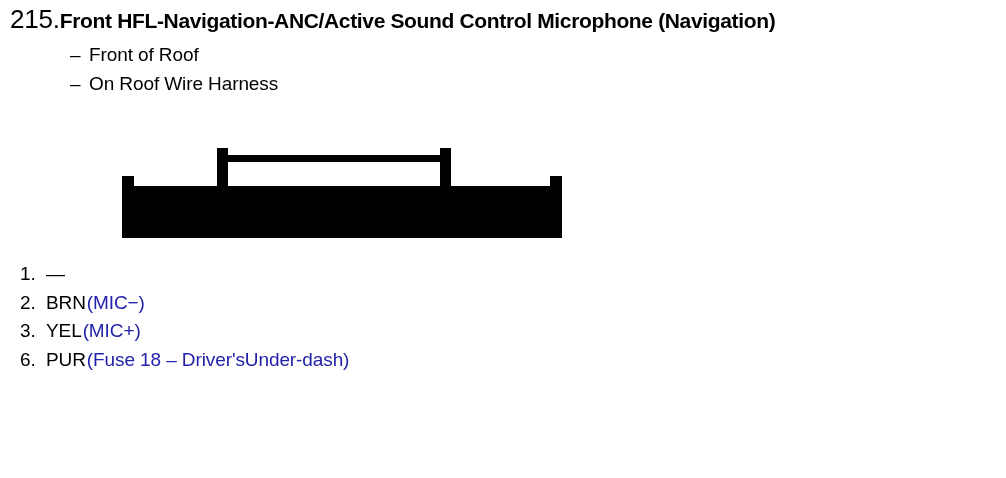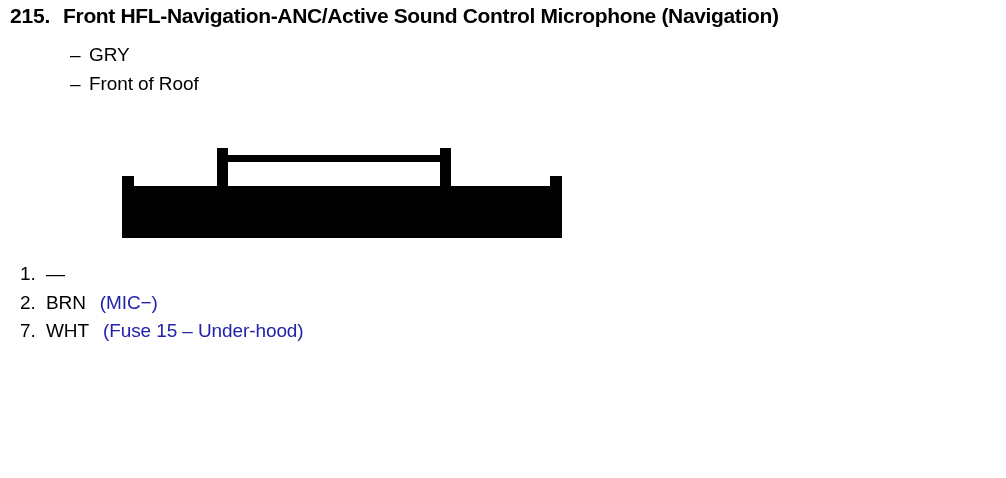--- a/index.html
+++ b/index.html
@@ -21,28 +21,27 @@
   .heading {
     position: absolute;
     left: 10px;
     top: 4px;
     width: 996px;
     display: flex;
     align-items: baseline;
     white-space: nowrap;
   }
   .heading-number {
-    font-size: 21px;
-    font-weight: bold;
+    font-size: 26px;
+    font-weight: normal;
     letter-spacing: -0.2px;
   }
   .heading-title {
     font-size: 21px;
     font-weight: bold;
-    margin-left: 13px;
     letter-spacing: -0.35px;
   }
 
   
   .sub-list {
     position: absolute;
     left: 70px;
     top: 40px;
     width: 500px;
   }
@@ -91,40 +90,40 @@
   }
   .pin-idx {
     display: inline-block;
     width: 26px;
   }
   .pin-color {
     color: #000000;
   }
   .pin-signal {
     color: #2222aa;
-    margin-left: 14px;
+    margin-left: 1px;
   }
   .pin-signal:empty {
     display: none;
   }
 </style>
 </head>
 <body>
 
 <div class="heading">
   <span class="heading-number">215.</span>
   <span class="heading-title">Front HFL-Navigation-ANC/Active Sound Control Microphone (Navigation)</span>
 </div>
 
 <div class="sub-list">
   <div class="sub-line">
-    <span class="sub-dash">–</span><span>GRY</span>
+    <span class="sub-dash">–</span><span>Front of Roof</span>
   </div>
   <div class="sub-line">
-    <span class="sub-dash">–</span><span>Front of Roof</span>
+    <span class="sub-dash">–</span><span>On Roof Wire Harness</span>
   </div>
 </div>
 
 <div class="connector-wrap">
   <svg class="connector-svg" width="460" height="110" viewBox="0 0 460 110" xmlns="http://www.w3.org/2000/svg">
 
     <path d="M 10 38
              L 10 100
              L 450 100
              L 450 38
@@ -158,15 +157,18 @@
 </div>
 
 <div class="pin-list">
   <div class="pin-row">
     <span class="pin-idx">1.</span><span class="pin-color">—</span>
   </div>
   <div class="pin-row">
     <span class="pin-idx">2.</span><span class="pin-color">BRN</span><span class="pin-signal">(MIC−)</span>
   </div>
   <div class="pin-row">
-    <span class="pin-idx">7.</span><span class="pin-color">WHT</span><span class="pin-signal">(Fuse 15 – Under-hood)</span>
+    <span class="pin-idx">3.</span><span class="pin-color">YEL</span><span class="pin-signal">(MIC+)</span>
+  </div>
+  <div class="pin-row">
+    <span class="pin-idx">6.</span><span class="pin-color">PUR</span><span class="pin-signal">(Fuse 18 – Driver'sUnder-dash)</span>
   </div>
 </div>
 
 </body></html>

